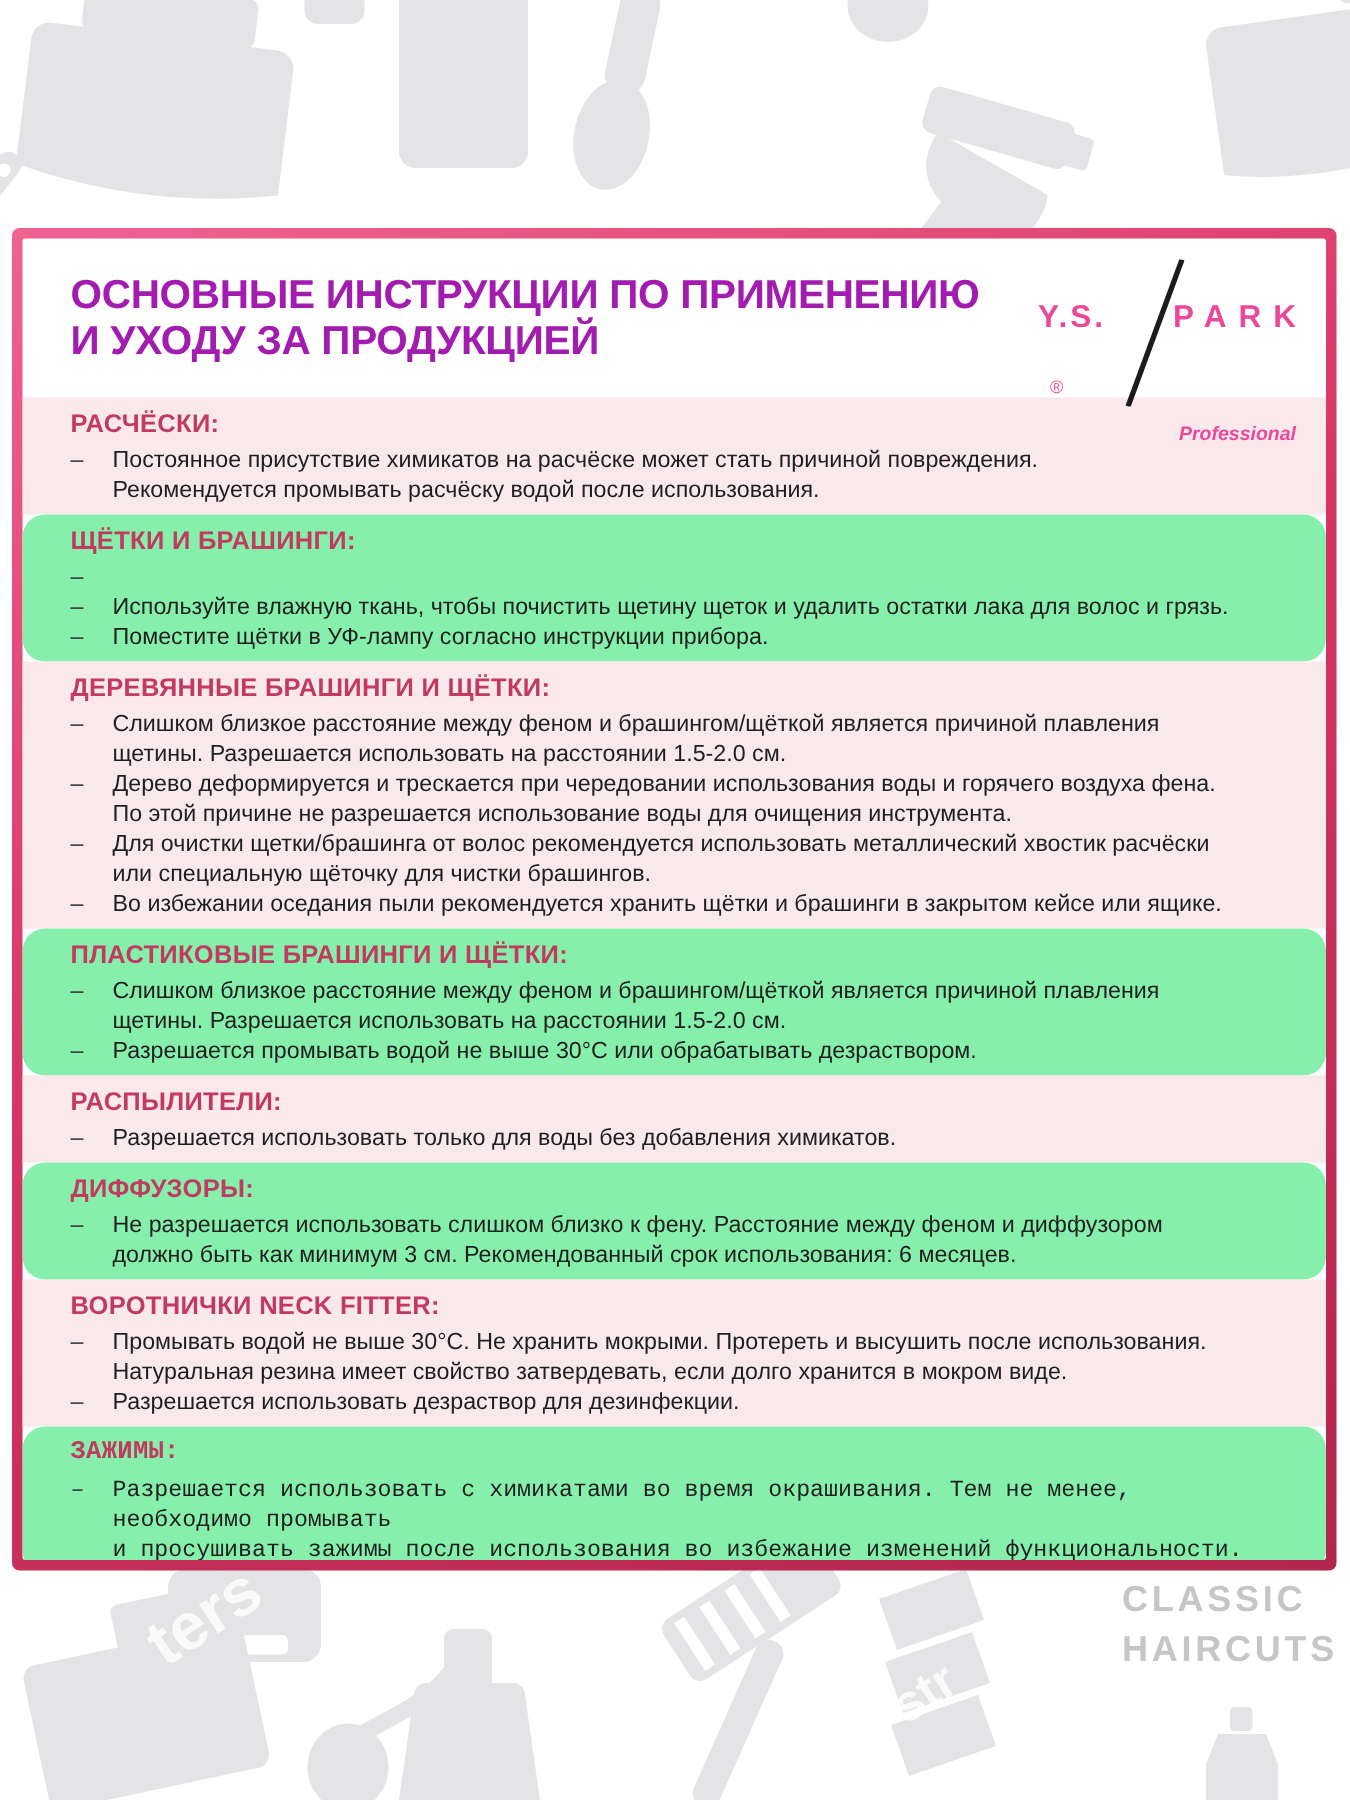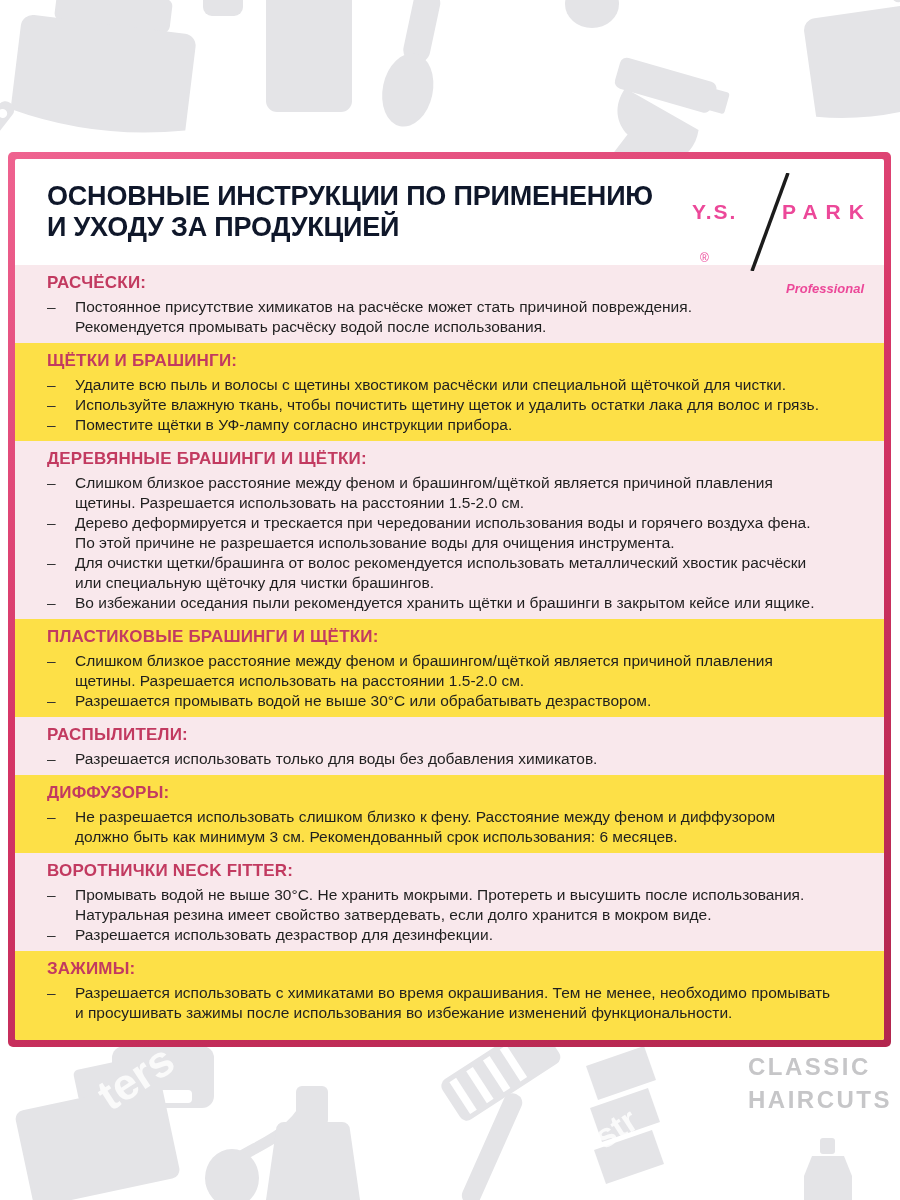--- a/index.html
+++ b/index.html
@@ -22,34 +22,34 @@
     box-sizing:border-box; padding:7px; border-radius:5px;
     background:linear-gradient(155deg, var(--border-top,#ef6390) 0%, #d63566 45%, var(--border-bottom,#b2264e) 100%);
   }
   .card-inner{
     background:#fff; height:100%; display:flex; flex-direction:column;
     overflow:hidden; border-radius:2px;
   }
   .card-header{position:relative; flex:none; padding:22px 210px 22px 32px;}
   .card-header h1{
     margin:0; font-size:27px; line-height:31px; font-weight:700;
-    color:#0f172a; letter-spacing:-0.2px; white-space:pre-line;
+    color:#a21caf; letter-spacing:-0.2px; white-space:pre-line;
   }
   
   .logo{position:absolute; top:14px; right:20px; width:172px; height:98px; color:#ec4899;text-align:center;}
   .logo svg{position:absolute; left:0; top:0;}
   .logo .ys{position:absolute; left:0; top:27px; font-size:21px; font-weight:700; letter-spacing:2px;}
   .logo .park{position:absolute; left:90px; top:27px; font-size:21px; font-weight:700; letter-spacing:8px;}
   .logo .prof{position:absolute; right:0; top:66px; font-size:13px; font-weight:700; font-style:italic;margin-top:42px;}
   .logo .reg{position:absolute; left:8px; top:78px; font-size:12px;}
   
   .sections{display:flex; flex-direction:column; flex:1 1 auto;}
   .band{padding:8px 30px 6px 32px; box-sizing:border-box; flex:none;}
   .band-pink{background:var(--band-pink,#f9e8ec);}
-  .band-white{background:#fde047;}
+  .band-white{background:#86efac;border-radius:15px;}
   .band-title{
     margin:0 0 4px 0; font-size:17px; line-height:20px; font-weight:700;
     color:var(--accent,#c23a60); letter-spacing:.2px;
   }
   .bullet{display:flex; font-size:15.5px; line-height:20px; color:#1f1f1f;}
   .bullet .dash{flex:none; width:28px; color:#333;}
   .bullet .btext{white-space:pre-line;}
 </style>
 </head>
 <body style="--accent: #c23a60; --band-pink: #f9e8ec; --border-top: #ef6390; --border-bottom: #b2264e; --icon-gray: #e4e4e7; --classic-gray: #c6c6c8;">
@@ -160,21 +160,20 @@
             <div class="bullet">
               <span class="dash">–</span>
               <span class="btext">Постоянное присутствие химикатов на расчёске может стать причиной повреждения.
 Рекомендуется промывать расчёску водой после использования.</span>
             </div>
           </section>
           <section class="band band-white">
             <h2 class="band-title">ЩЁТКИ И БРАШИНГИ:</h2>
             <div class="bullet">
               <span class="dash">–</span>
-              <span class="btext">Удалите всю пыль и волосы с щетины хвостиком расчёски или специальной щёточкой для чистки.</span>
             </div>
             <div class="bullet">
               <span class="dash">–</span>
               <span class="btext">Используйте влажную ткань, чтобы почистить щетину щеток и удалить остатки лака для волос и грязь.</span>
             </div>
             <div class="bullet">
               <span class="dash">–</span>
               <span class="btext">Поместите щётки в УФ-лампу согласно инструкции прибора.</span>
             </div>
           </section>
@@ -232,21 +231,21 @@
             <div class="bullet">
               <span class="dash">–</span>
               <span class="btext">Промывать водой не выше 30°С. Не хранить мокрыми. Протереть и высушить после использования.
 Натуральная резина имеет свойство затвердевать, если долго хранится в мокром виде.</span>
             </div>
             <div class="bullet">
               <span class="dash">–</span>
               <span class="btext">Разрешается использовать дезраствор для дезинфекции.</span>
             </div>
           </section>
-          <section class="band band-white" style="flex: 1 1 auto;">
+          <section class="band band-white" style="flex: 1 1 auto; font-family: Liberation Mono, monospace;">
             <h2 class="band-title">ЗАЖИМЫ:</h2>
             <div class="bullet">
               <span class="dash">–</span>
               <span class="btext">Разрешается использовать с химикатами во время окрашивания. Тем не менее, необходимо промывать
 и просушивать зажимы после использования во избежание изменений функциональности.</span>
             </div>
           </section>
         </div>
 
     </div>

